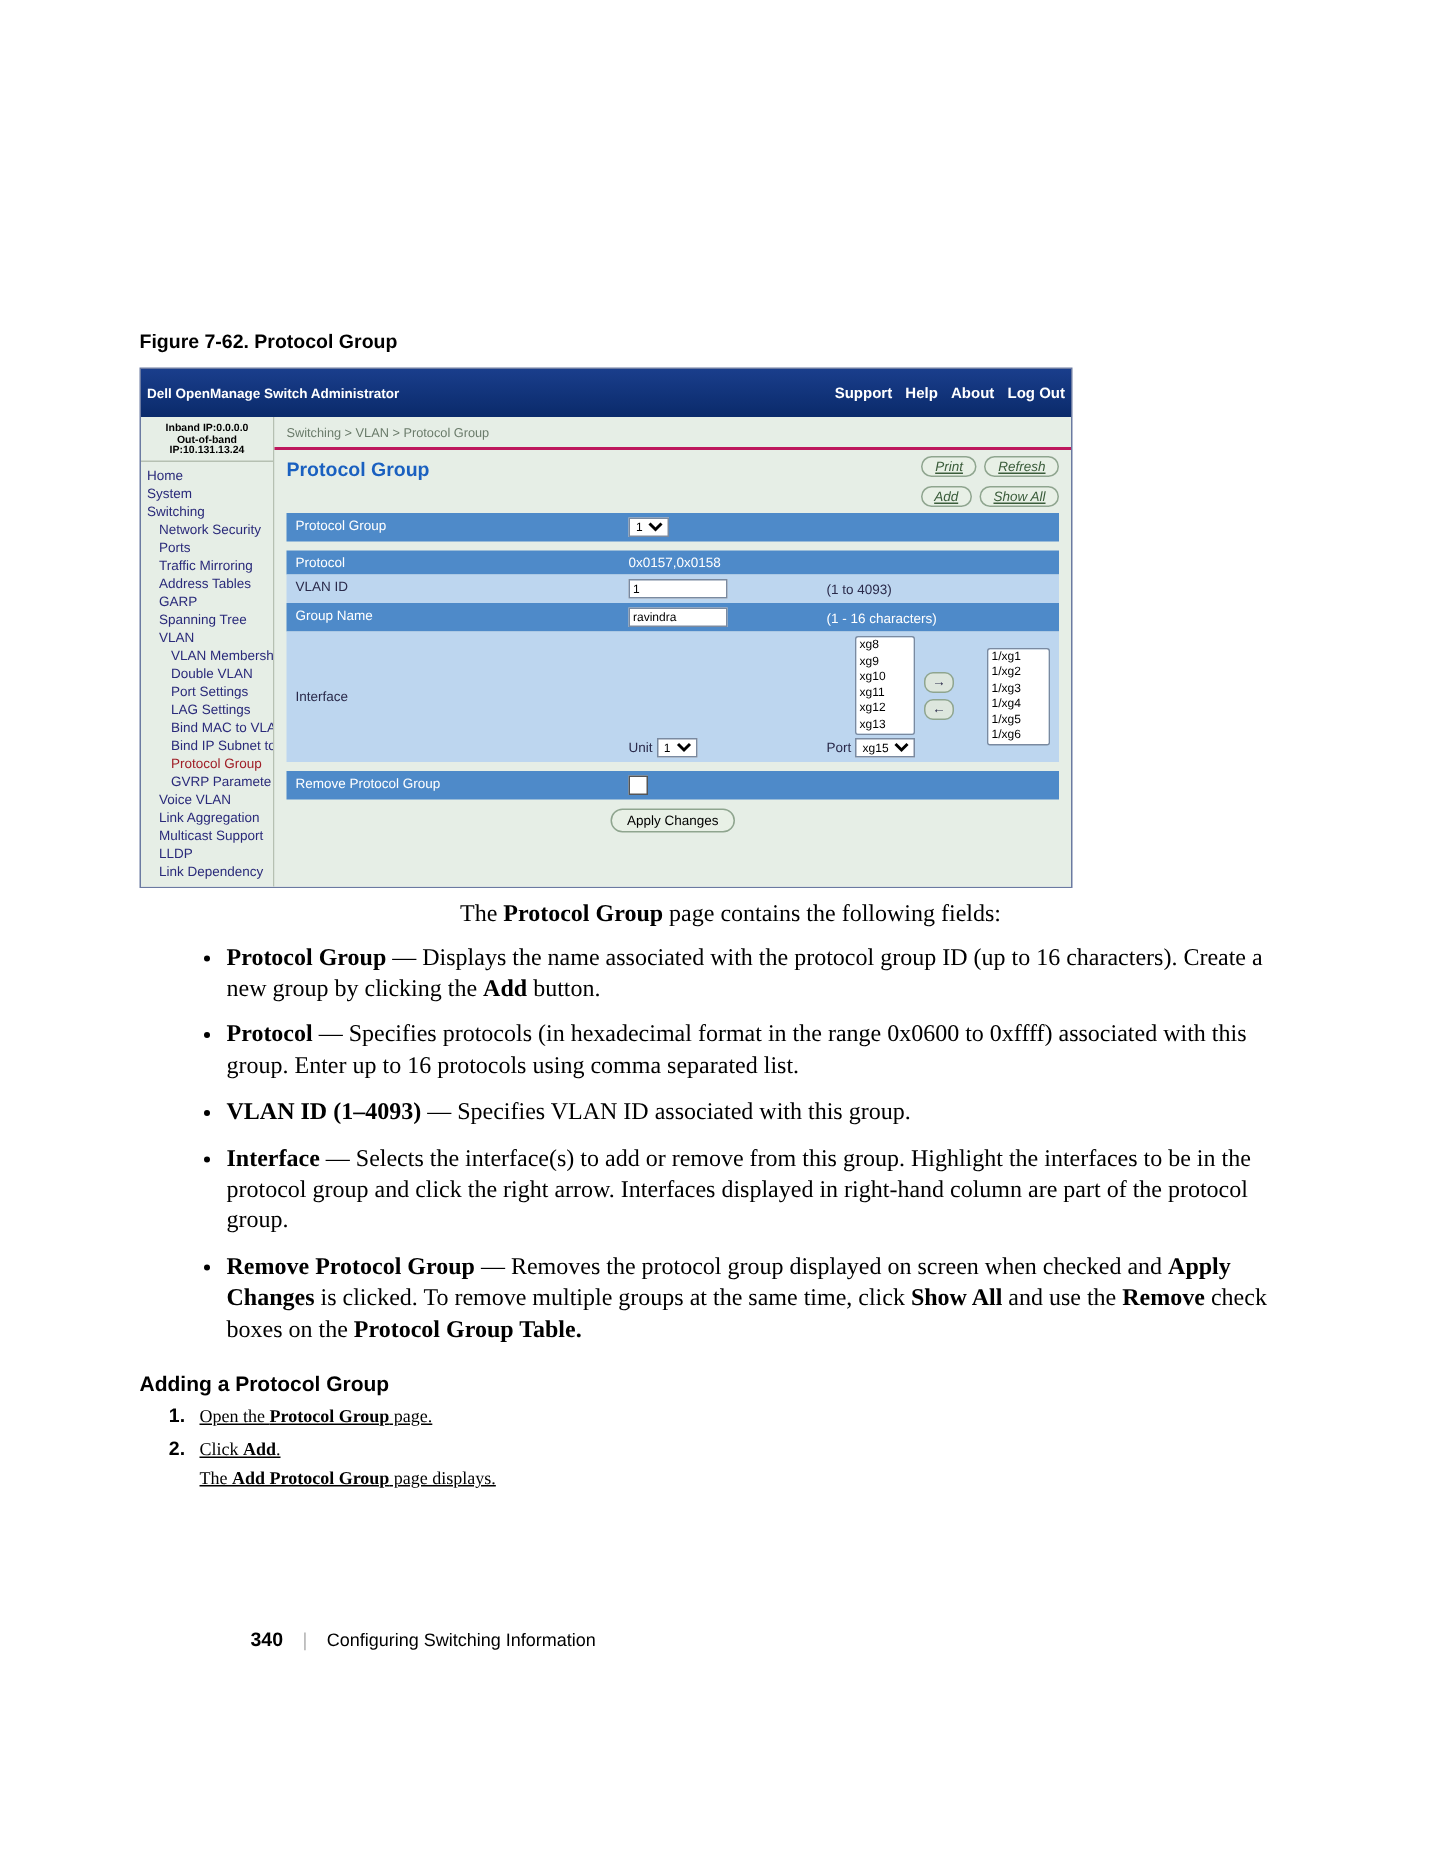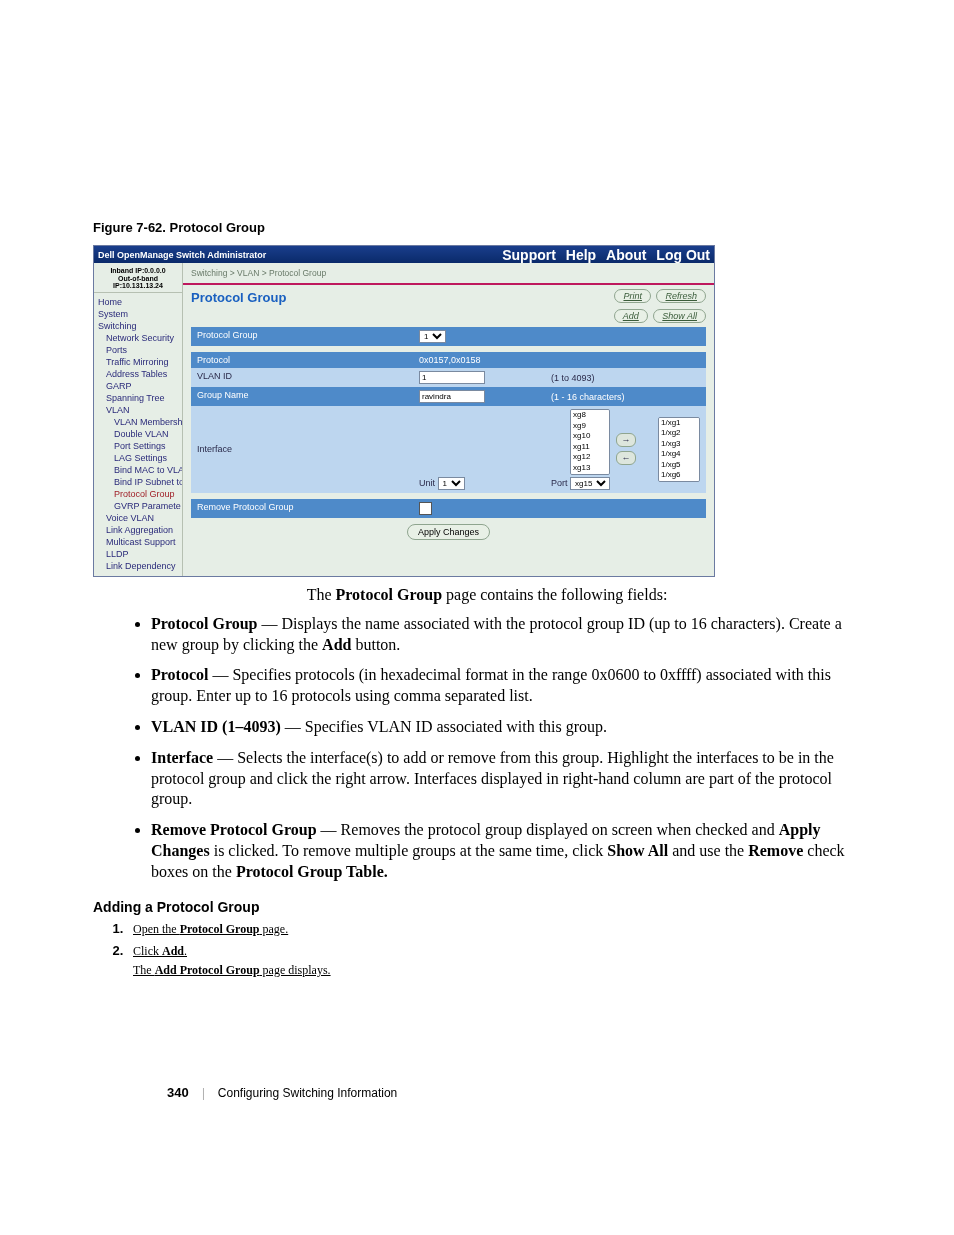--- a/index.html
+++ b/index.html
@@ -28,25 +28,25 @@
     border: 1px solid #6b7aa1;
     font-family: Arial, Helvetica, sans-serif;
     font-size: 9px;
     color: #000;
   }
   .shot-titlebar {
     background: linear-gradient(#1a3e8c, #0a2a6a);
     color: #fff;
     display: flex;
     align-items: center;
-    height: 17px;
+    height: 32px;
     padding: 0 4px;
   }
   .shot-titlebar .title { font-weight: bold; font-size: 9px; }
-  .shot-titlebar .links { margin-left: auto; font-size: 14px; }
+  .shot-titlebar .links { margin-left: auto; font-size: 10px; }
   .shot-titlebar .links span { margin-left: 6px; font-weight: bold; }
   .shot-brandbar {
     background: #0f3da9;
     color: #fff;
     display: flex;
     align-items: center;
     height: 18px;
     padding: 0 6px;
   }
   .shot-brandbar .brand { font-weight: bold; font-style: italic; font-size: 13px; letter-spacing: 1px; }

